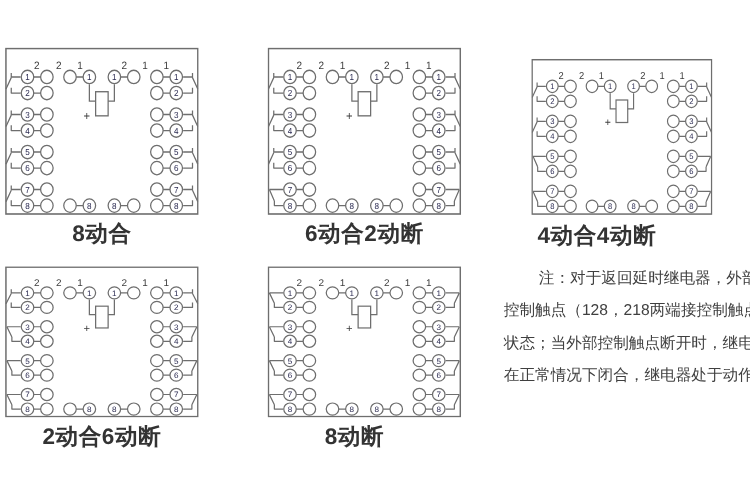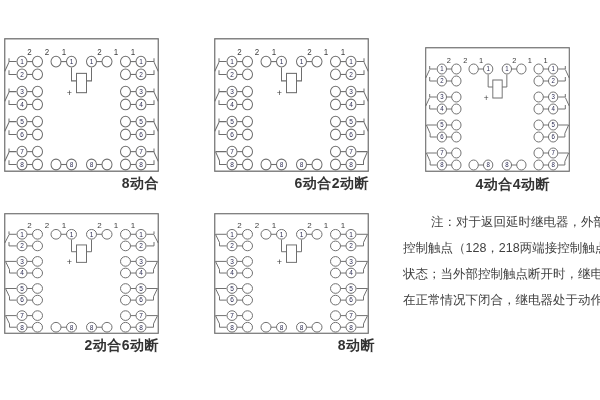--- a/index.html
+++ b/index.html
@@ -4,21 +4,21 @@
 <style>
   html,body{margin:0;padding:0;}
   body{
     width:600px;height:400px;background:#ffffff;
     font-family:"Liberation Sans", sans-serif;
     -webkit-font-smoothing:antialiased;
   }
   .canvas{position:relative;width:600px;height:400px;background:#ffffff;overflow:hidden;}
   .panel-svg{position:absolute;display:block;}
   .panel-caption{
-    position:absolute;text-align:right;font-size:14px;font-weight:600;
+    position:absolute;text-align:center;font-size:18px;font-weight:600;
     color:#333333;letter-spacing:0.5px;white-space:nowrap;
   }
   .note{
     position:absolute;left:403px;top:209px;width:197px;
     color:#3f3f3f;font-size:12.5px;line-height:26px;
   }
   .note-line{white-space:nowrap;}
   .note-line.first{padding-left:28px;}
   svg text{font-family:"Liberation Sans", sans-serif;}
 </style>
@@ -537,21 +537,21 @@
         <text x="65.5" y="54" fill="#3c3c3c" font-size="9" text-anchor="middle">+</text>
         <path d="M12.5 22 H1.5 M1.5 22 L5.5 30.5 M12.5 34 H5.5 L5.5 30.5" fill="none" stroke="#6e6e6e" stroke-width="1" stroke-linejoin="round"></path>
         <path d="M142.5 22 H153.5 M153.5 22 L149.5 30.5 M142.5 34 H149.5 L149.5 30.5" fill="none" stroke="#6e6e6e" stroke-width="1" stroke-linejoin="round"></path>
         <path d="M12.5 50 H1.5 M1.5 50 L5.5 58.5 M12.5 62 H5.5 L5.5 58.5" fill="none" stroke="#6e6e6e" stroke-width="1" stroke-linejoin="round"></path>
         <path d="M142.5 50 H153.5 M153.5 50 L149.5 58.5 M142.5 62 H149.5 L149.5 58.5" fill="none" stroke="#6e6e6e" stroke-width="1" stroke-linejoin="round"></path>
         <path d="M12.5 78 H1.5 M1.5 78 L5.5 86.5 M12.5 90 H5.5 L5.5 86.5" fill="none" stroke="#6e6e6e" stroke-width="1" stroke-linejoin="round"></path>
         <path d="M142.5 78 H153.5 M153.5 78 L149.5 86.5 M142.5 90 H149.5 L149.5 86.5" fill="none" stroke="#6e6e6e" stroke-width="1" stroke-linejoin="round"></path>
         <path d="M12.5 106 H1.5 M1.5 106 L5.5 114.5 M12.5 118 H5.5 L5.5 114.5" fill="none" stroke="#6e6e6e" stroke-width="1" stroke-linejoin="round"></path>
         <path d="M142.5 106 H153.5 M153.5 106 L149.5 114.5 M142.5 118 H149.5 L149.5 114.5" fill="none" stroke="#6e6e6e" stroke-width="1" stroke-linejoin="round"></path>
       </svg>
-    <div class="panel-caption" style="left:220px;top:337px;width:155px">8动断</div>
+    <div class="panel-caption" style="left:206px;top:337px;width:155px">8动断</div>
   </div>
 
   <div class="note">
     <div class="note-line first">注：对于返回延时继电器，外部</div>
     <div class="note-line">控制触点（128，218两端接控制触点）</div>
     <div class="note-line">状态；当外部控制触点断开时，继电</div>
     <div class="note-line">在正常情况下闭合，继电器处于动作</div>
   </div>
 
 </div>

